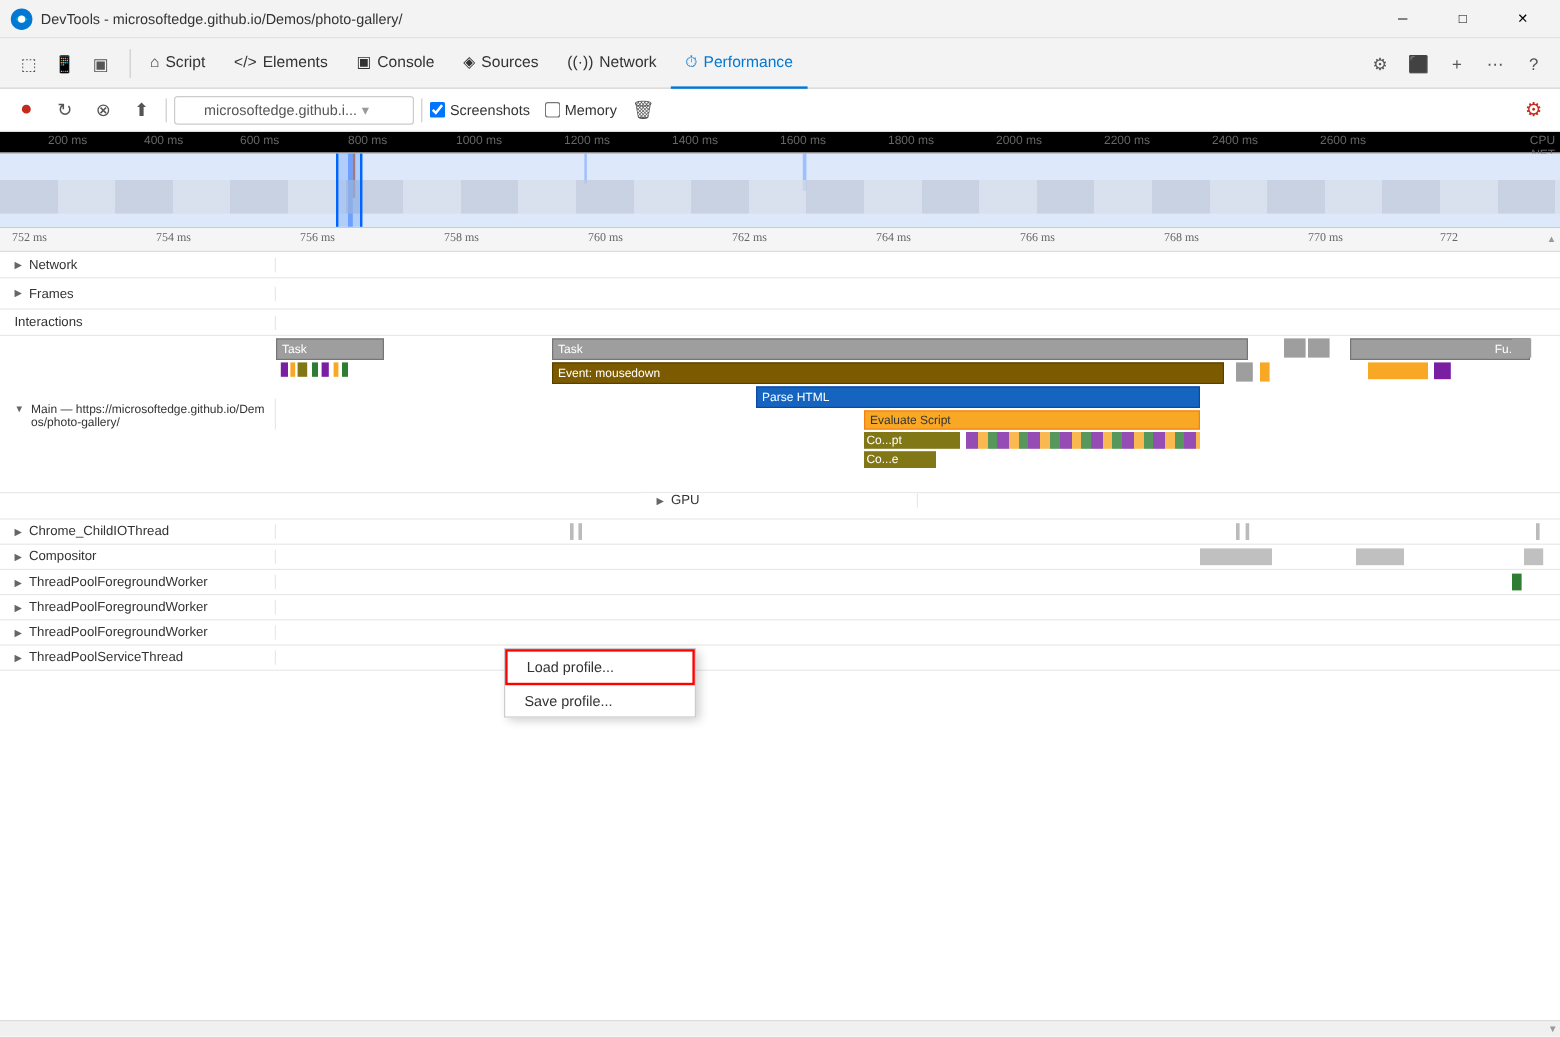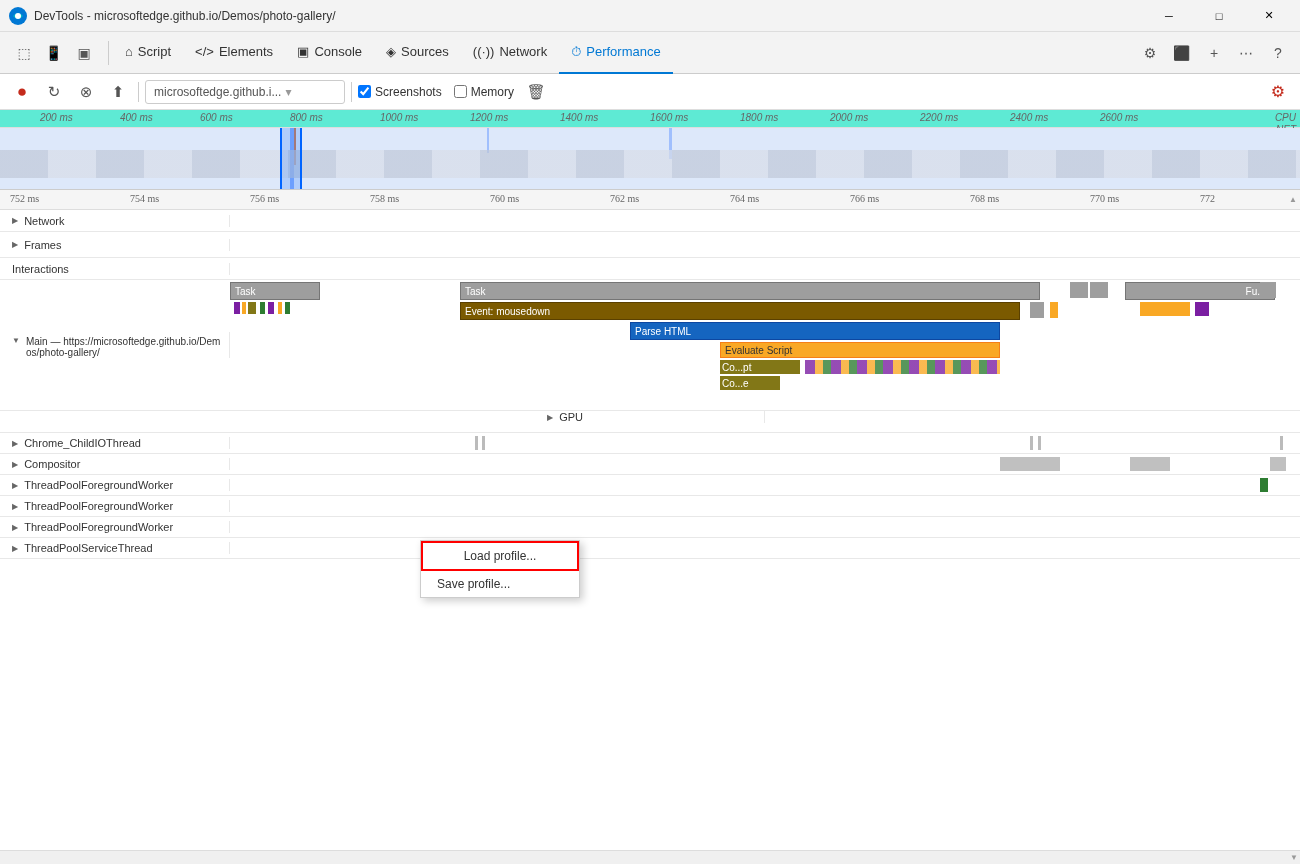--- a/index.html
+++ b/index.html
@@ -34,39 +34,39 @@
     .tab-bar-right { display: flex; align-items: center; gap: 4px; padding-right: 4px; }
 
     
     .toolbar {
       display: flex; align-items: center; background: white; height: 36px;
       border-bottom: 1px solid #ddd; padding: 0 8px; gap: 4px;
     }
     .toolbar-btn { width: 28px; height: 28px; display: flex; align-items: center; justify-content: center; border-radius: 3px; cursor: pointer; color: #555; font-size: 15px; }
     .url-bar {
       display: flex; align-items: center; border: 1px solid #ccc; border-radius: 3px;
-      padding: 0 8px; height: 24px; flex: 0 0 auto; min-width: 200px;
+      padding: 0 24px; height: 24px; flex: 0 0 auto; min-width: 200px;
       background: white; color: #555; font-size: 12px;
     }
     .toolbar-divider { width: 1px; height: 20px; background: #ccc; margin: 0 2px; }
     .checkbox-item { display: flex; align-items: center; gap: 4px; cursor: pointer; font-size: 12px; color: #333; }
     .checkbox-item input { cursor: pointer; }
     .settings-btn { margin-left: auto; width: 28px; height: 28px; display: flex; align-items: center; justify-content: center; cursor: pointer; color: #c42b1c; font-size: 16px; }
 
     
     .devtools-main { display: flex; flex-direction: column; height: calc(864px - 32px - 42px - 36px); background: white; }
 
     
     .timeline-overview {
       height: 80px; background: #e8f0fe; border-bottom: 1px solid #ccc;
       position: relative; overflow: hidden;
     }
     .timeline-ruler-top {
-      height: 18px; background: #5eead4; border-bottom: 1px solid #ddd;
-      display: flex; align-items: center; position: relative; font-style: italic;
+      height: 18px; background: #000000; border-bottom: 1px solid #ddd;
+      display: flex; align-items: center; position: relative;
     }
     .ruler-mark { position: absolute; font-size: 10px; color: #666; top: 2px; }
     .timeline-content-area { height: 62px; position: relative; background: #dde8fa; }
     .cpu-label { position: absolute; right: 4px; top: 2px; font-size: 10px; color: #666; }
     .net-label { position: absolute; right: 4px; top: 14px; font-size: 10px; color: #666; }
 
     
     .detail-timeline { flex: 1; overflow: hidden; display: flex; flex-direction: column; }
     .timeline-ruler-detail {
       height: 20px; background: #f5f5f5; border-bottom: 1px solid #ddd;
@@ -128,21 +128,20 @@
     .context-menu {
       position: absolute; background: white; border: 1px solid #ccc;
       box-shadow: 3px 3px 8px rgba(0,0,0,0.2); z-index: 100;
       left: 420px; top: 540px; min-width: 160px;
     }
     .context-menu-item {
       padding: 6px 16px; cursor: pointer; font-size: 12px; color: #333;
     }
     .context-menu-item.highlighted {
       border: 2px solid red;
-      text-align: center;
     }
   </style>
 </head>
 <body>
 
 <div class="title-bar">
   <div class="app-icon">
     <svg width="20" height="20" viewBox="0 0 20 20">
       <circle cx="10" cy="10" r="9" fill="#0078d4"></circle>
       <path d="M5 10 Q10 4 15 10 Q10 16 5 10Z" fill="#00b7c3"></path>

